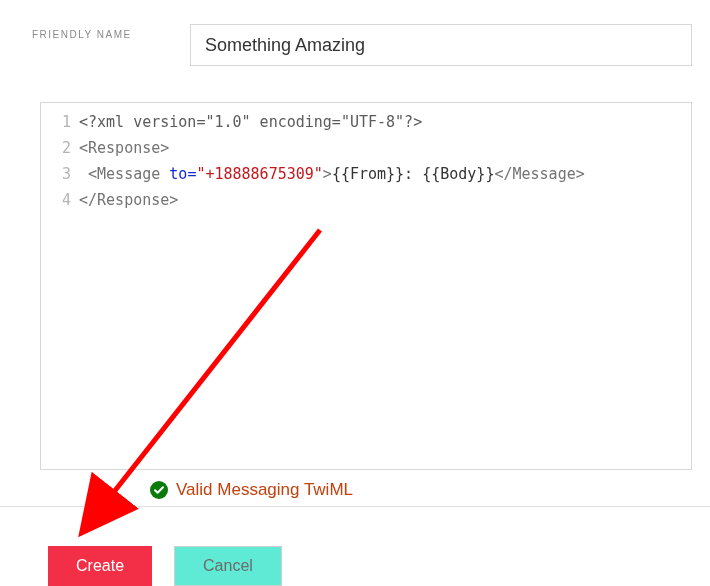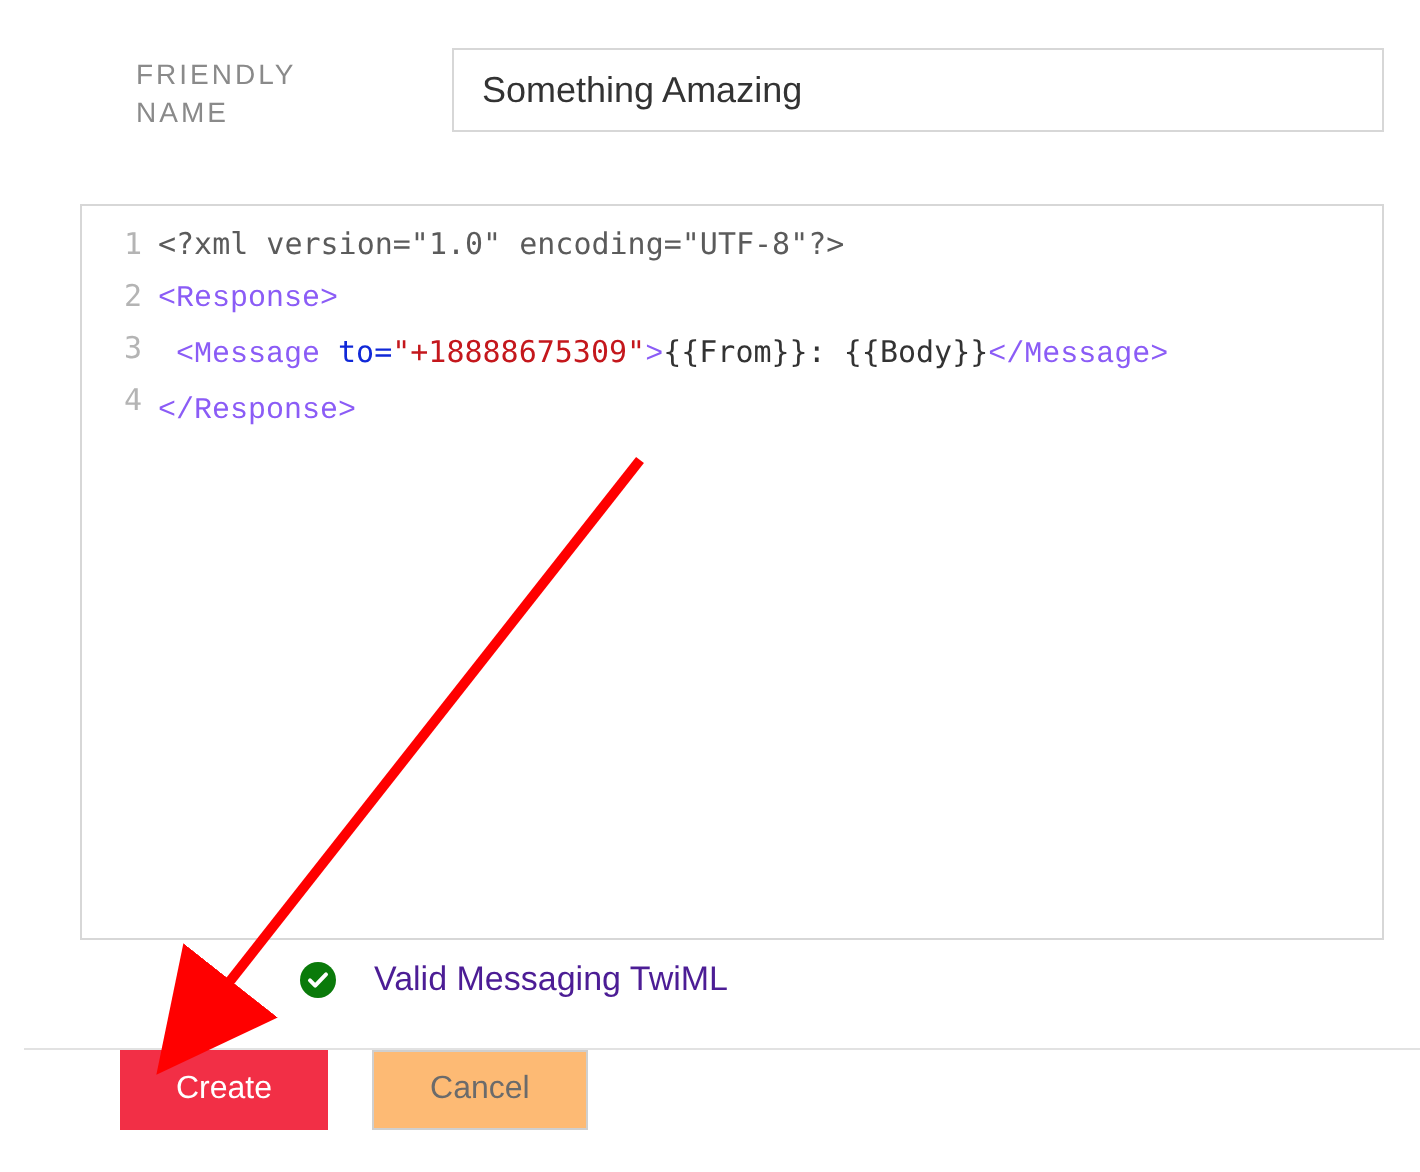--- a/index.html
+++ b/index.html
@@ -12,25 +12,24 @@
     overflow: hidden;
   }
   .form-row {
     display: flex;
     align-items: flex-start;
   }
   .label-col {
     width: 150px;
     padding-left: 32px;
     padding-top: 4px;
-    font-size: 14px;
+    font-size: 10px;
     letter-spacing: 1.5px;
     color: #8a8a8a;
     line-height: 1.35;
-    margin-left: 36px;
   }
   .field-col {
     flex: 1;
     padding-right: 18px;
     padding-left: 40px;
   }
   .row-name { padding-top: 24px; }
   .friendly-input {
     width: 100%;
     height: 42px;
@@ -61,65 +60,65 @@
     padding-right: 6px;
   }
   .gutter div { height: 26px; }
   .code-area {
     flex: 1;
     padding: 6px 8px 6px 2px;
     white-space: pre-wrap;
     color: #333;
   }
   .tok-pi { color: #5b5b5b; }
-  .tok-tag { color: #8b5cf6; font-family: Liberation Mono, monospace; }
+  .tok-tag { color: #737373; }
   .tok-attr { color: #1028d8; margin-top: 32px; }
   .tok-str { color: #c4171c; }
   .code-line { min-height: 26px; }
   .valid-row {
     display: flex;
     align-items: center;
-    gap: 19px;
+    gap: 8px;
     padding: 10px 0 4px 150px;
     font-size: 17px;
-    color: #4c1d95;
+    color: #c2410c;
   }
   .check {
     width: 18px; height: 18px;
     border-radius: 50%;
     background: #0a7a0a;
     display: inline-flex;
     align-items: center;
     justify-content: center;
   }
   .check svg { display:block; }
   .footer {
     position: absolute;
-    left: 12px; right: 0; bottom: 0;
-    height: 62px;
+    left: 0; right: 0; bottom: 0;
+    height: 80px;
     border-top: 1px solid #e2e2e2;
     display: flex;
-    align-items: flex-start;
+    align-items: flex-end;
     padding-left: 48px;
     gap: 22px;
   }
   .btn {
     height: 40px;
     padding: 0 28px;
     font-size: 16px;
     border: none;
     cursor: pointer;
     font-family: inherit;
   }
   .btn-primary {
     background: #f22f46;
     color: #fff;
   }
   .btn-secondary {
-    background: #fdba74;
+    background: #5eead4;
     color: #6b6b6b;
     border: 1px solid #cfcfcf;
   }
   .arrow-layer {
     position: absolute;
     left: 0; top: 0;
     pointer-events: none;
   }
 </style>
 </head>

